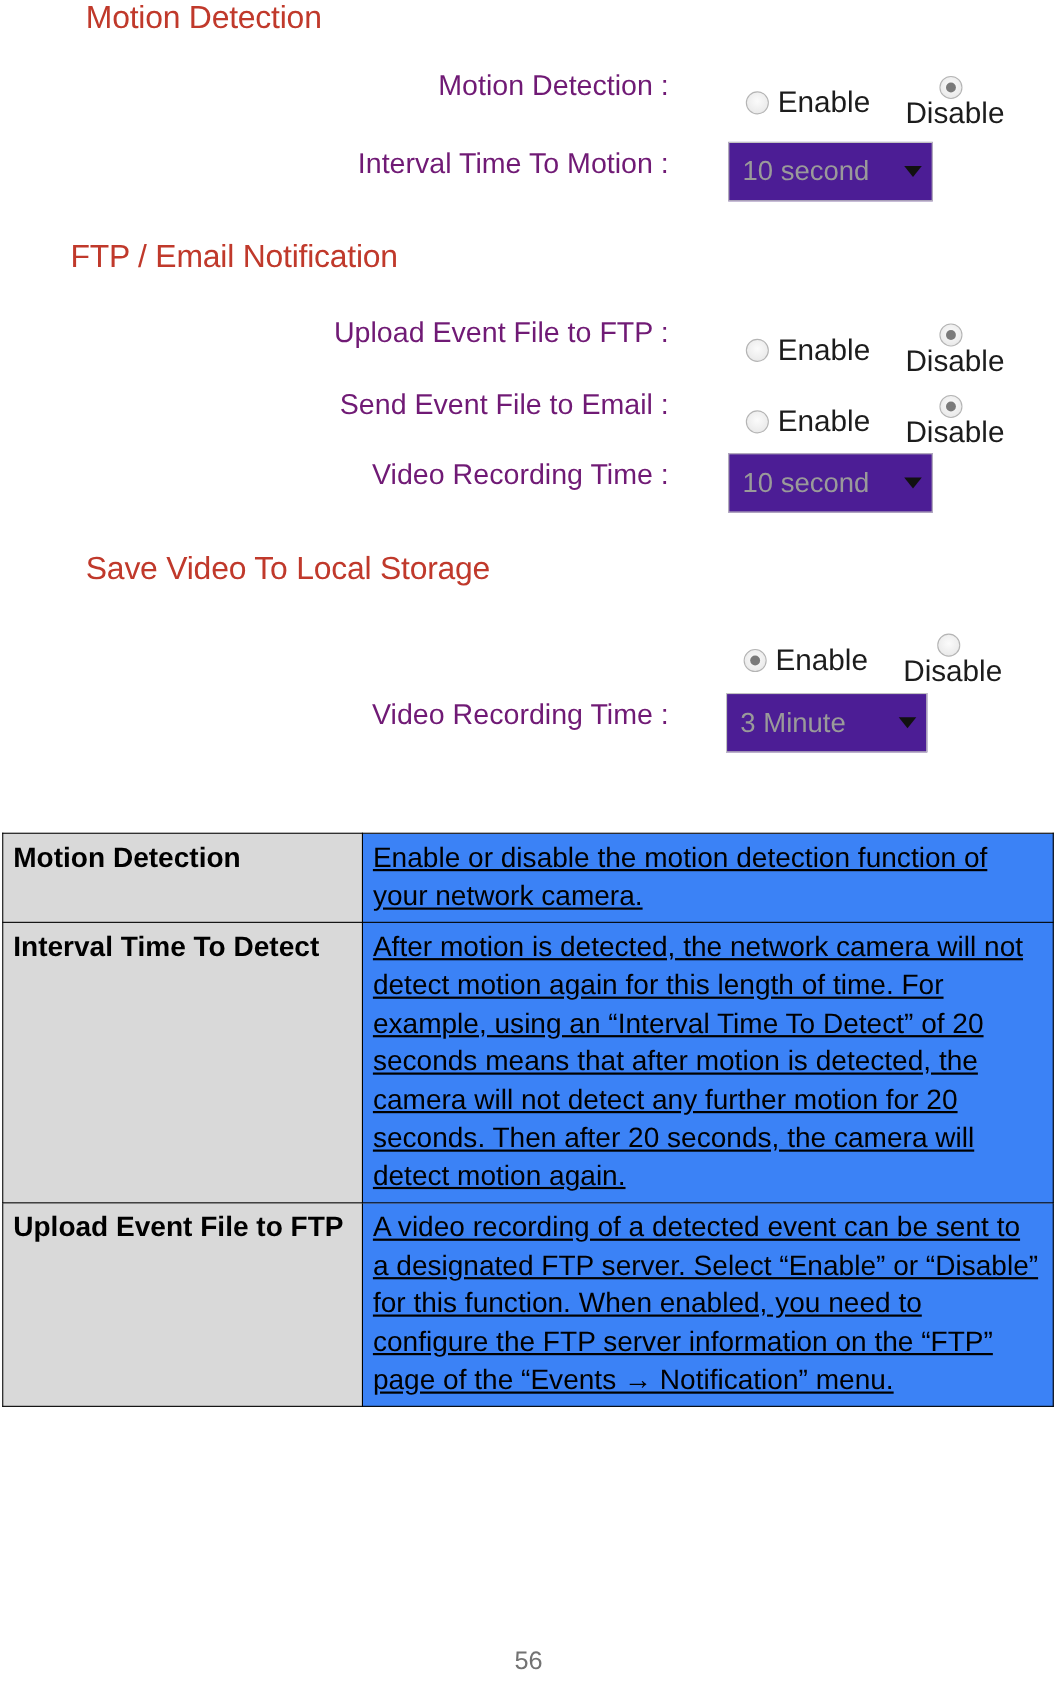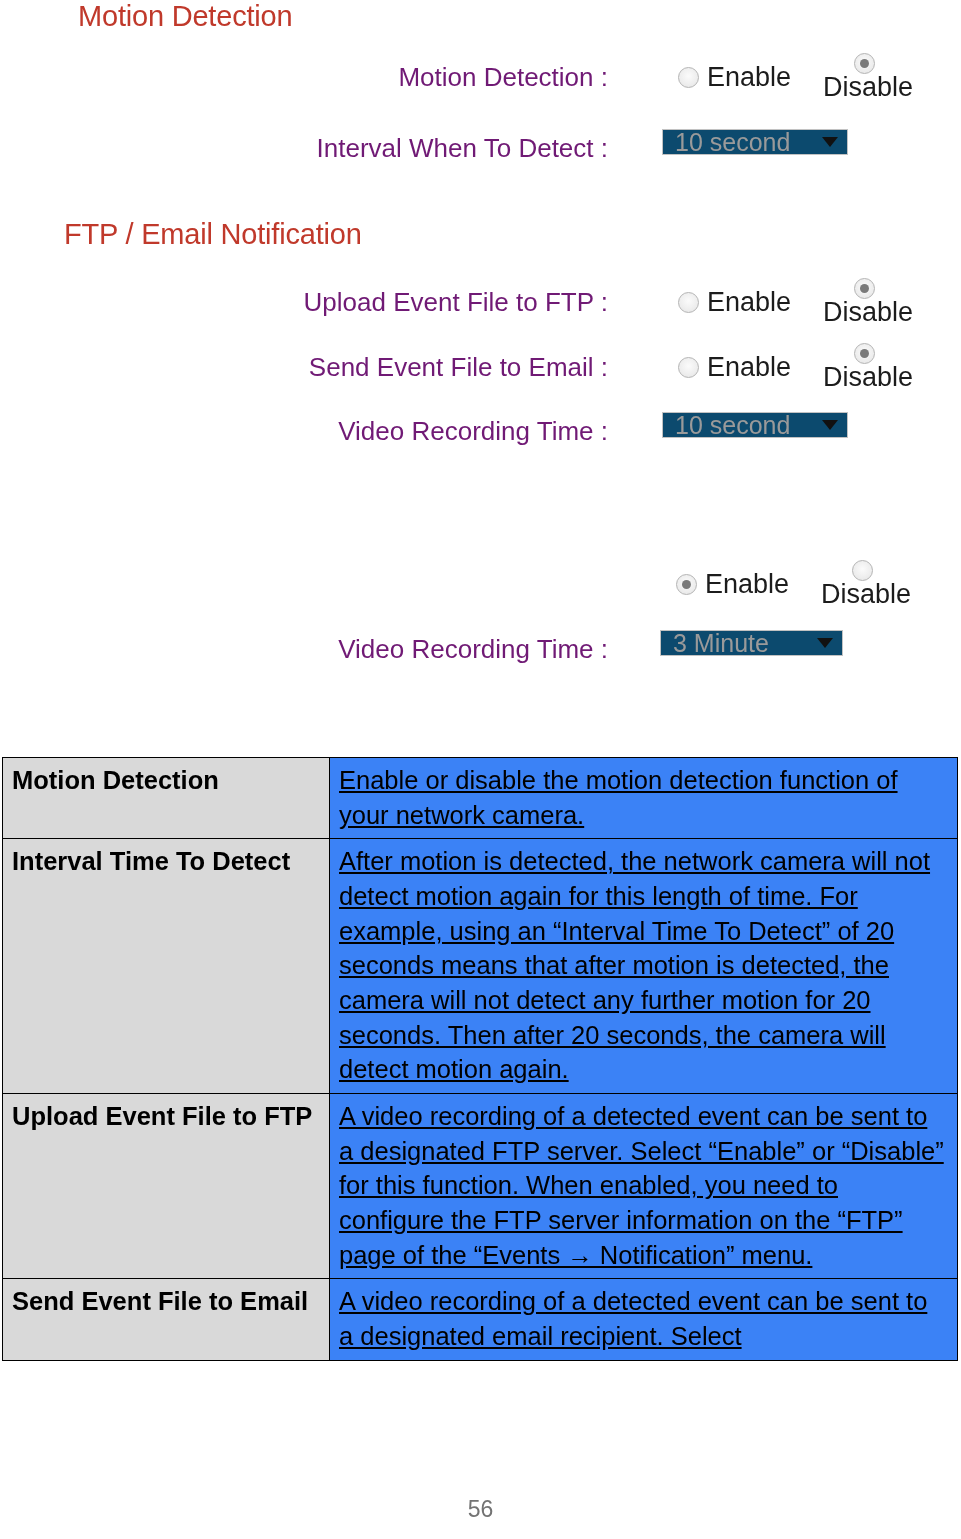--- a/index.html
+++ b/index.html
@@ -48,21 +48,21 @@
     text-align: right;
     font-size: 26px;
     color: #701a75;
     white-space: nowrap;
     line-height: 42px;
   }
 
   
   .radio-group {
     position: absolute;
-    top: 0;
+    top: 16px;
     height: 42px;
     display: flex;
     align-items: center;
   }
   .radio-opt {
     display: flex;
     align-items: center;
     white-space: nowrap;
   }
   .radio-opt + .radio-opt { margin-left: 24px; flex-direction: column; }
@@ -89,24 +89,24 @@
     margin-left: 8px;
     font-size: 27px;
     color: #1c1c1c;
     line-height: 1;
   }
 
   
   .select-box {
     position: absolute;
     top: 0;
-    height: 26px;
+    height: 54px;
     min-width: 186px;
     border: 1px solid #c2c2c2;
-    background: #0c4a6e;
+    background: #4c1d95;
     box-sizing: border-box;
     display: flex;
     align-items: center;
     justify-content: space-between;
     padding: 0 9px 0 12px;
   }
   .select-value {
     font-size: 25px;
     color: #9a9a9a;
     white-space: nowrap;
@@ -173,21 +173,21 @@
         <span class="radio-text">Enable</span>
       </div>
       <div class="radio-opt">
         <span class="radio-dot checked"></span>
         <span class="radio-text">Disable</span>
       </div>
     </div>
   </div>
 
   <div class="form-row" style="top:127px;">
-    <div class="row-label">Interval When To Detect :</div>
+    <div class="row-label">Interval Time To Motion :</div>
     <div class="select-box" style="left:662px; top:2px;">
       <span class="select-value">10 second</span>
       <span class="select-arrow"></span>
     </div>
   </div>
 
   <div class="section-heading h2">FTP / Email Notification</div>
 
   <div class="form-row" style="top:281px;">
     <div class="row-label">Upload Event File to FTP :</div>
@@ -218,20 +218,21 @@
   </div>
 
   <div class="form-row" style="top:410px;">
     <div class="row-label">Video Recording Time :</div>
     <div class="select-box" style="left:662px; top:2px;">
       <span class="select-value">10 second</span>
       <span class="select-arrow"></span>
     </div>
   </div>
 
+  <div class="section-heading h3">Save Video To Local Storage</div>
 
   <div class="form-row" style="top:563px;">
     <div class="radio-group" style="left:676px;">
       <div class="radio-opt">
         <span class="radio-dot checked"></span>
         <span class="radio-text">Enable</span>
       </div>
       <div class="radio-opt">
         <span class="radio-dot"></span>
         <span class="radio-text">Disable</span>
@@ -256,20 +257,16 @@
       <td class="val">Enable or disable the motion detection function of your network camera.</td>
     </tr>
     <tr>
       <td class="key">Interval Time To Detect</td>
       <td class="val">After motion is detected, the network camera will not detect motion again for this length of time. For example, using an “Interval Time To Detect” of 20 seconds means that after motion is detected, the camera will not detect any further motion for 20 seconds. Then after 20 seconds, the camera will detect motion again.</td>
     </tr>
     <tr>
       <td class="key">Upload Event File to FTP</td>
       <td class="val">A video recording of a detected event can be sent to a designated FTP server. Select “Enable” or “Disable” for this function. When enabled, you need to configure the FTP server information on the “FTP” page of the “Events → Notification” menu.</td>
     </tr>
-    <tr>
-      <td class="key">Send Event File to Email</td>
-      <td class="val">A video recording of a detected event can be sent to a designated email recipient. Select</td>
-    </tr>
   </tbody>
 </table>
 
 <div class="page-number">56</div>
 
 </body></html>

